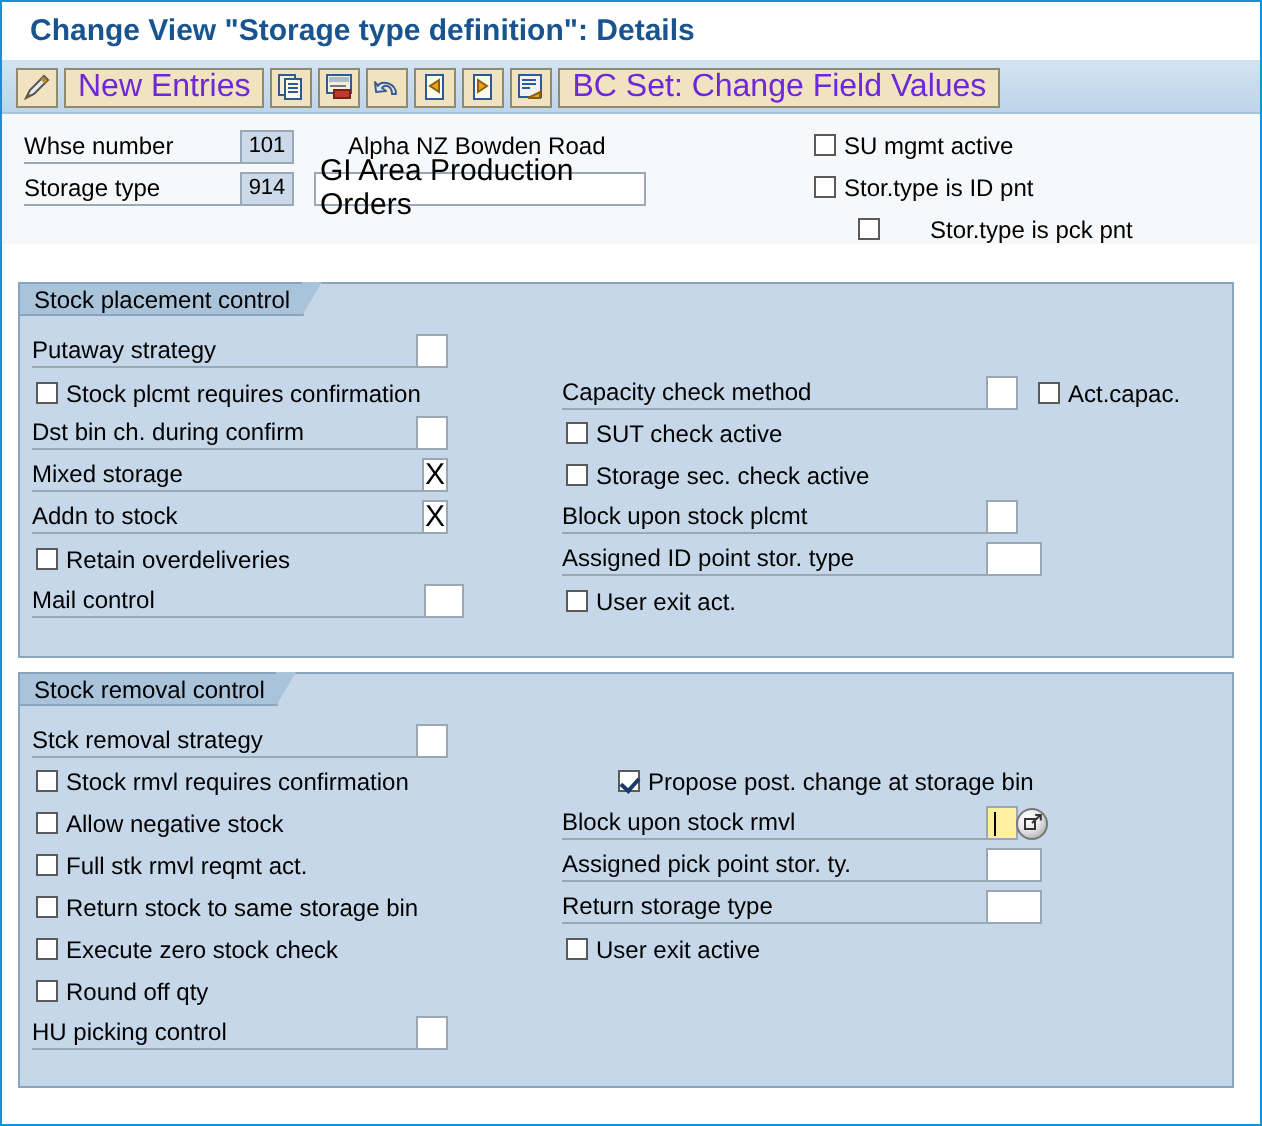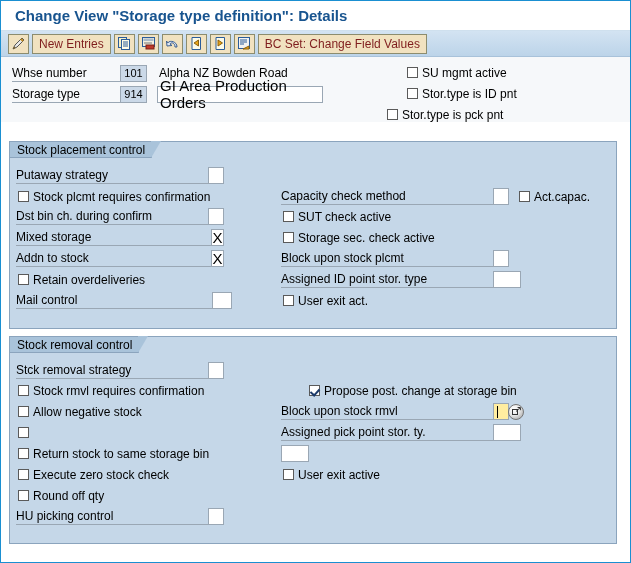--- a/index.html
+++ b/index.html
@@ -43,21 +43,21 @@
   }
   .tbtn{
     height:20px;box-sizing:border-box;
     border:1px solid #8c8c6e;
     background:#f1e2c0;
     display:flex;align-items:center;justify-content:center;
     padding:0 4px;
     cursor:default;
   }
   .tbtn.icon{width:21px;padding:0;}
-  .tbtn.text{font-size:12px;color:#7f1d1d;padding:0 6px;white-space:nowrap;}
+  .tbtn.text{font-size:16px;color:#6d28d9;padding:0 6px;white-space:nowrap;}
   .tbtn svg{display:block;}
   
   .hdr{
     position:relative;
     height:65px;
     background:#f6f8fa;
     padding:6px 0 0 0;
     box-sizing:border-box;
   }
   .hdr-row{
@@ -218,38 +218,38 @@
     </div>
 
     <div class="tbtn text">BC Set: Change Field Values</div>
   </div>
 
   <div class="hdr">
 
     <div class="hdr-row" style="left:11px;top:7px;">
       <div class="lbl lbl-underline" style="width:108px;">Whse number</div>
       <div class="fld ro" style="width:27px;">101</div>
-      <div class="plain" style="margin-left:12px;">Alpha NZ Bowden Road</div>
+      <div class="plain" style="margin-left:27px;">Alpha NZ Bowden Road</div>
     </div>
 
     <div class="hdr-row" style="left:11px;top:28px;">
       <div class="lbl lbl-underline" style="width:108px;">Storage type</div>
       <div class="fld ro" style="width:27px;">914</div>
       <div class="fld" style="width:166px;margin-left:10px;">GI Area Production Orders</div>
     </div>
 
     <div class="grow" style="left:406px;top:7px;">
       <span class="cb"></span>
       <span class="cblabel">SU mgmt active</span>
     </div>
     <div class="grow" style="left:406px;top:28px;">
       <span class="cb"></span>
       <span class="cblabel">Stor.type is ID pnt</span>
     </div>
-    <div class="grow" style="left:386px;top:49px;">
+    <div class="grow" style="left:428px;top:49px;gap:21px;">
       <span class="cb"></span>
       <span class="cblabel">Stor.type is pck pnt</span>
     </div>
   </div>
 
   <div class="group" style="left:8px;top:140px;width:608px;height:188px;">
     <div class="group-tab">
       <span>Stock placement control</span>
     </div>
 
@@ -336,20 +336,21 @@
       <span class="cblabel">Stock rmvl requires confirmation</span>
     </div>
 
     <div class="grow" style="left:8px;top:66px;">
       <span class="cb"></span>
       <span class="cblabel">Allow negative stock</span>
     </div>
 
     <div class="grow" style="left:8px;top:87px;">
       <span class="cb"></span>
+      <span class="cblabel">Full stk rmvl reqmt act.</span>
     </div>
 
     <div class="grow" style="left:8px;top:108px;">
       <span class="cb"></span>
       <span class="cblabel">Return stock to same storage bin</span>
     </div>
 
     <div class="grow" style="left:8px;top:129px;">
       <span class="cb"></span>
       <span class="cblabel">Execute zero stock check</span>
@@ -383,20 +384,21 @@
         </svg>
       </span>
     </div>
 
     <div class="grow" style="left:271px;top:87px;">
       <div class="lbl lbl-underline" style="width:212px;">Assigned pick point stor. ty.</div>
       <div class="fld" style="width:28px;"></div>
     </div>
 
     <div class="grow" style="left:271px;top:108px;">
+      <div class="lbl lbl-underline" style="width:212px;">Return storage type</div>
       <div class="fld" style="width:28px;"></div>
     </div>
 
     <div class="grow" style="left:273px;top:129px;">
       <span class="cb"></span>
       <span class="cblabel">User exit active</span>
     </div>
   </div>
 
 </div>

